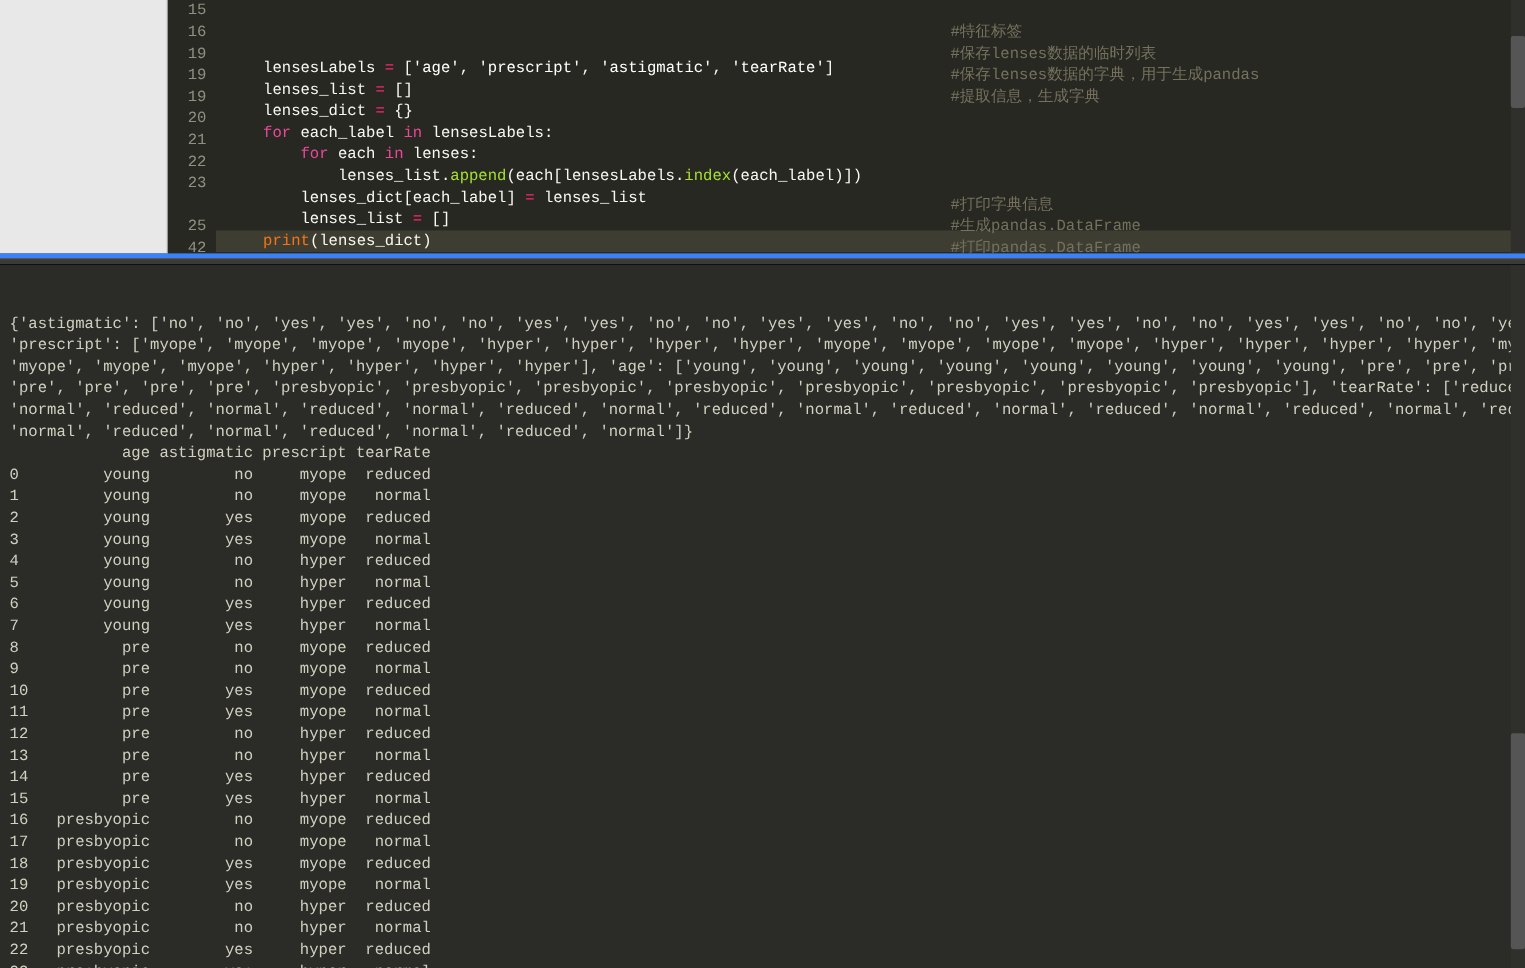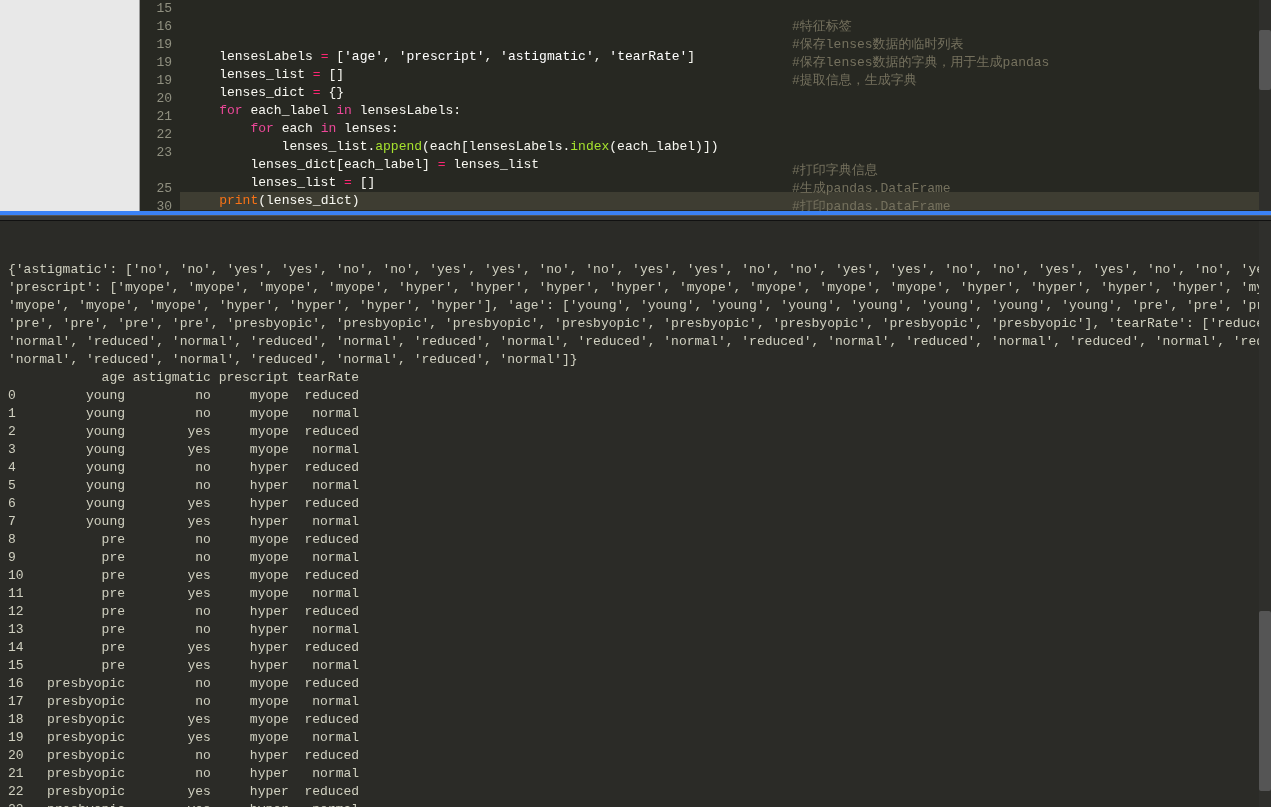--- a/index.html
+++ b/index.html
@@ -111,21 +111,21 @@
       <div>16</div>
       <div>19</div>
       <div>19</div>
       <div>19</div>
       <div>20</div>
       <div>21</div>
       <div>22</div>
       <div>23</div>
       <div class="current">24</div>
       <div>25</div>
-      <div>30</div>
+      <div>42</div>
     </div>
   <div class="code-area" id="code-area">
     <div class="code-line"></div><div class="code-line">    lensesLabels <span class="op">=</span> [<span class="str">'age'</span>, <span class="str">'prescript'</span>, <span class="str">'astigmatic'</span>, <span class="str">'tearRate'</span>]</div><div class="code-line">    lenses_list <span class="op">=</span> []</div><div class="code-line">    lenses_dict <span class="op">=</span> {}</div><div class="code-line">    <span class="kw">for</span> each_label <span class="kw">in</span> lensesLabels:</div><div class="code-line">        <span class="kw">for</span> each <span class="kw">in</span> lenses:</div><div class="code-line">            lenses_list.<span class="call">append</span>(each[lensesLabels.<span class="call">index</span>(each_label)])</div><div class="code-line">        lenses_dict[each_label] <span class="op">=</span> lenses_list</div><div class="code-line">        lenses_list <span class="op">=</span> []</div><div class="code-line current">    <span class="fn">print</span>(lenses_dict)</div><div class="code-line">    lenses_pd <span class="op">=</span> pd.<span class="call">DataFrame</span>(lenses_dict)</div><div class="comment-col" id="comment-col"><div class="comment-line"></div><div class="comment-line">#特征标签</div><div class="comment-line">#保存lenses数据的临时列表</div><div class="comment-line">#保存lenses数据的字典，用于生成pandas</div><div class="comment-line">#提取信息，生成字典</div><div class="comment-line"></div><div class="comment-line"></div><div class="comment-line"></div><div class="comment-line"></div><div class="comment-line">#打印字典信息</div><div class="comment-line">#生成pandas.DataFrame</div><div class="comment-line">#打印pandas.DataFrame</div></div>
     <div class="vscroll">
       <div class="vscroll-thumb" style="top:30px;height:60px;"></div>
     </div>
   </div>
 </div>
 
 <div class="divider"></div>

